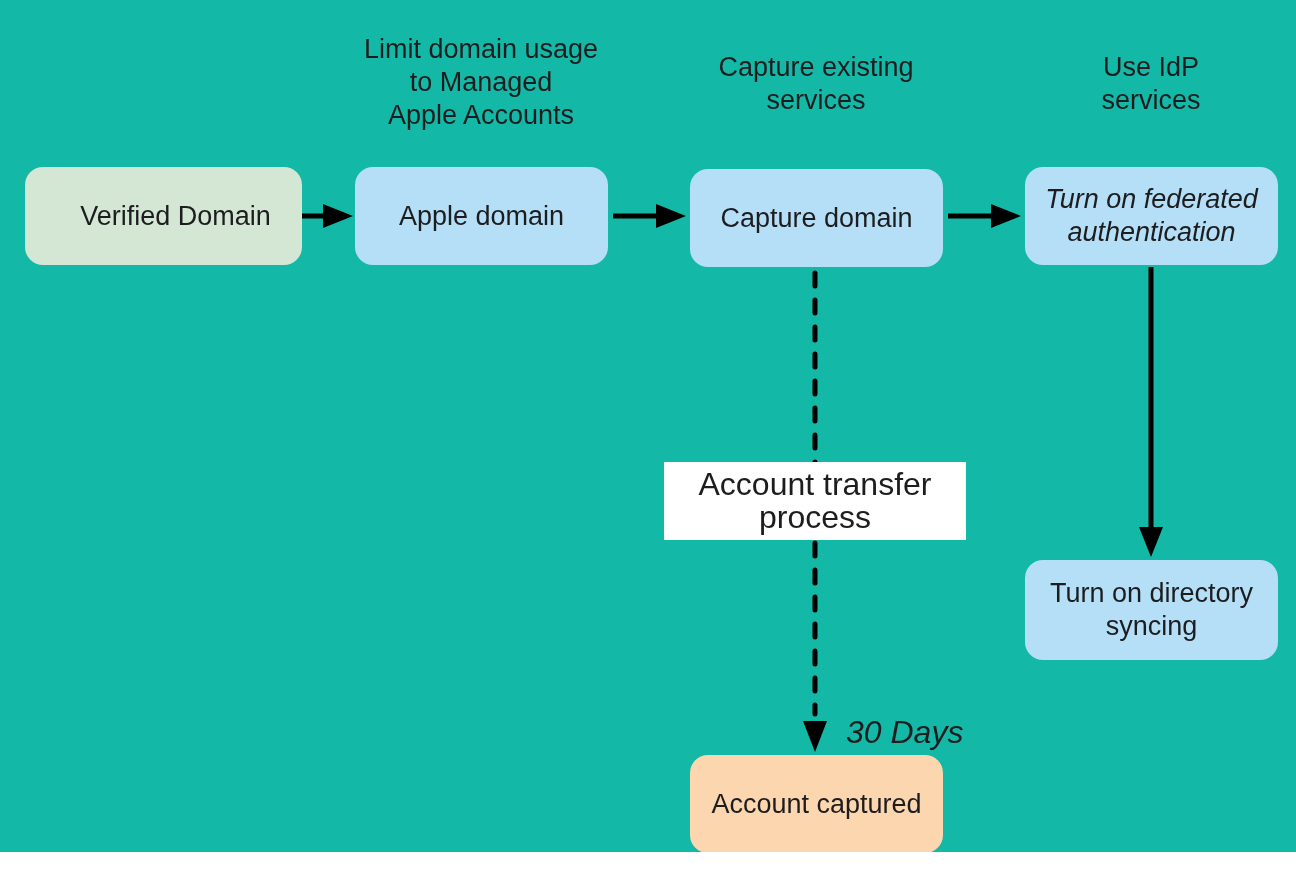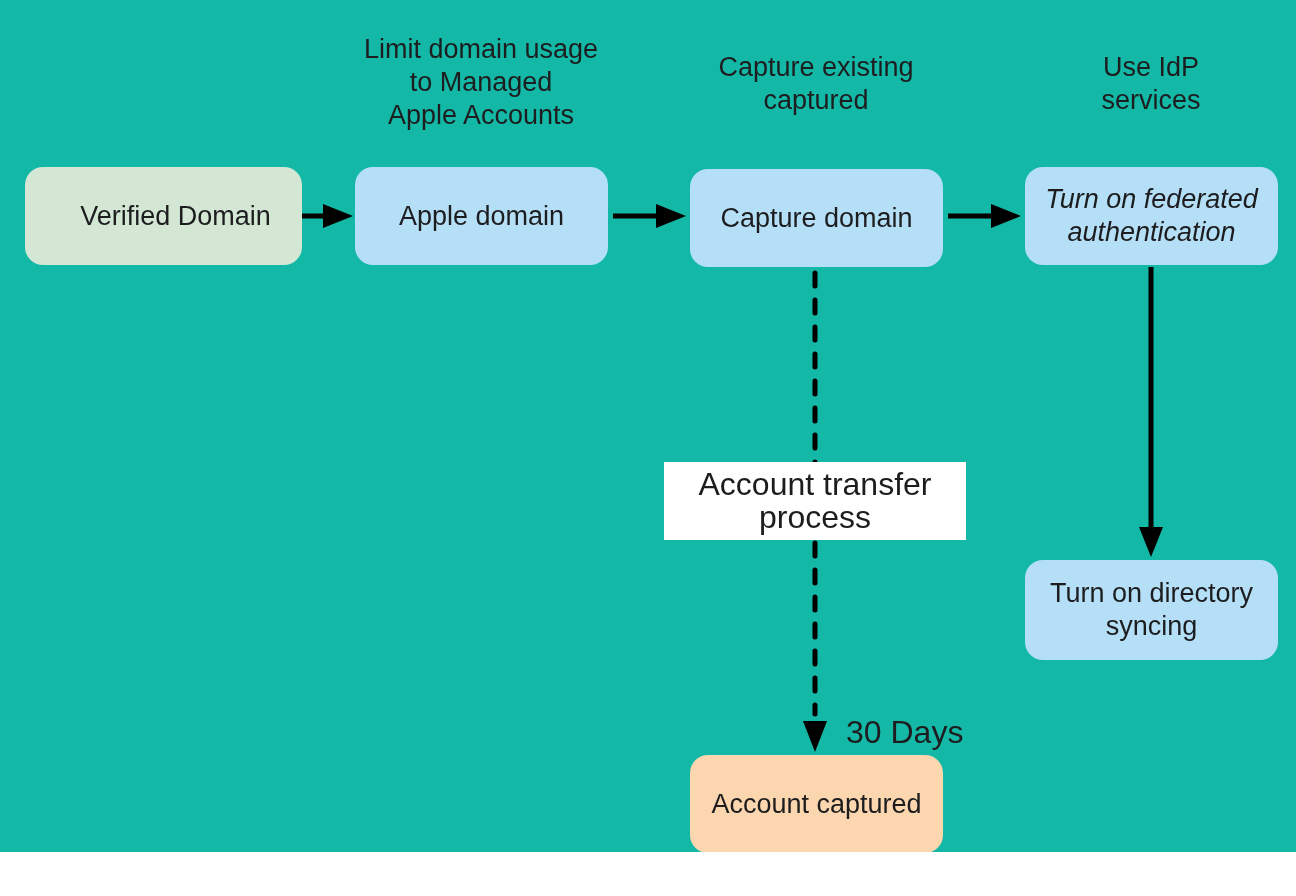--- a/index.html
+++ b/index.html
@@ -65,20 +65,21 @@
     text-align: center;
     font-size: 32px;
     line-height: 33px;
     white-space: pre-line;
     background: #ffffff;
     color: var(--color-text, #1d1d1f);
   }
   .edge-label.plain {
     background: transparent;
     text-align: left;
+    font-style: italic;
   }
 </style>
 </head>
 <body>
 
 <div class="canvas">
 
   <svg class="arrow-layer" viewBox="0 0 1296 896">
 
     <g>
@@ -105,21 +106,21 @@
       <line class="arrow-line dashed" x1="815" y1="273" x2="815" y2="714"></line>
       <polygon class="arrow-head" points="815,752 803,721 827,721"></polygon>
     </g>
   </svg>
 
   <div class="annotation" style="left:331px; top:33px; width:300px;">Limit domain usage
 to Managed
 Apple Accounts</div>
 
   <div class="annotation" style="left:666px; top:51px; width:300px;">Capture existing
-captured</div>
+services</div>
 
   <div class="annotation" style="left:1001px; top:51px; width:300px;">Use IdP
 services</div>
 
   <div class="node green" style="left:25px; top:167px; width:253px; height:98px;">
     <span>Verified Domain</span>
   </div>
 
   <div class="node blue" style="left:355px; top:167px; width:253px; height:98px;">
     <span>Apple domain</span>

